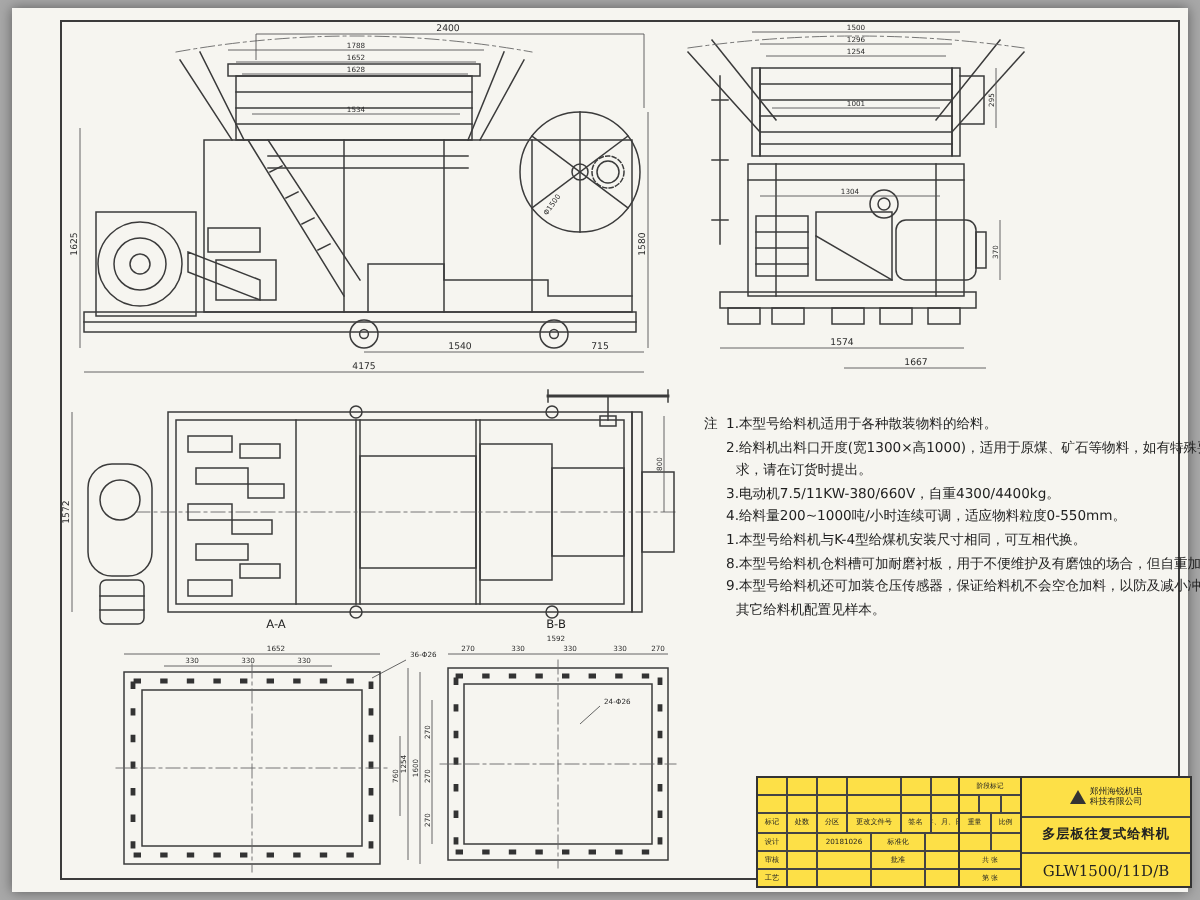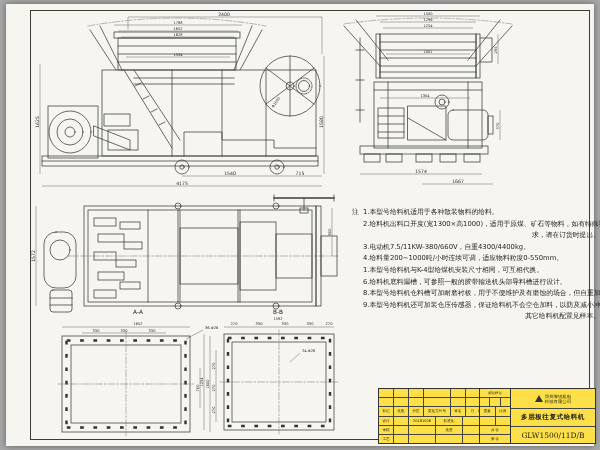--- a/index.html
+++ b/index.html
@@ -14,21 +14,21 @@
   .cl{stroke:#666;stroke-width:.45;fill:none;stroke-dasharray:7 2 1.5 2;}
   .bolt{stroke:#333;stroke-width:2.4;stroke-dasharray:1.3 12;fill:none;}
   text.dim{font-size:4.6px;fill:#2c2c2c;font-family:"DejaVu Sans",sans-serif;}
   text.dim.sm{font-size:3.6px;}
   text.seclab{font-size:5.8px;fill:#222;}
   .notes{position:absolute;left:346px;top:203px;width:248px;font-size:6.8px;
          line-height:11.6px;color:#1f1f1f;}
   .notes .nrow{white-space:nowrap;overflow:hidden;}
   .notes .lead{padding-left:11px;position:relative;}
   .notes .marker{position:absolute;left:0;top:0;}
-  .notes .cont{padding-left:16px;text-align:right;}
+  .notes .cont{padding-left:16px;}
   .notes .num{padding-left:11px;}
   
   .tblock{position:absolute;left:372px;top:384px;width:216px;height:54px;border:1.1px solid #333;
           display:flex;background:#fde047;}
   .tb-left{width:100px;border-right:1px solid #333;display:flex;flex-direction:column;}
   .tb-mid{width:30px;border-right:1px solid #333;display:flex;flex-direction:column;}
   .tb-right{flex:1;display:flex;flex-direction:column;}
   .tr6{flex:1;display:flex;border-bottom:.5px solid #444;}
   .tr6:last-child{border-bottom:none;}
   .tc{border-right:.5px solid #444;font-size:3.6px;display:flex;align-items:center;
@@ -317,21 +317,20 @@
     <div class="notes">
       <div class="nrow lead">
         <span class="marker">注</span>
         <span>1.本型号给料机适用于各种散装物料的给料。</span>
       </div>
       <div class="nrow num">2.给料机出料口开度(宽1300×高1000)，适用于原煤、矿石等物料，如有特殊要</div>
       <div class="nrow cont">求，请在订货时提出。</div>
       <div class="nrow num">3.电动机7.5/11KW-380/660V，自重4300/4400kg。</div>
       <div class="nrow num">4.给料量200~1000吨/小时连续可调，适应物料粒度0-550mm。</div>
       <div class="nrow num">1.本型号给料机与K-4型给煤机安装尺寸相同，可互相代换。</div>
-      <div class="nrow num">6.给料机底料漏槽，可参照一般的胶带输送机头部导料槽进行设计。</div>
       <div class="nrow num">8.本型号给料机仓料槽可加耐磨衬板，用于不便维护及有磨蚀的场合，但自重加大。</div>
       <div class="nrow num">9.本型号给料机还可加装仓压传感器，保证给料机不会空仓加料，以防及减小冲击。</div>
       <div class="nrow cont">其它给料机配置见样本。</div>
     </div>
 
     <div class="tblock">
       <div class="tb-left">
         <div class="tr6">
           <div class="tc w14"></div>
             <div class="tc w14"></div>

